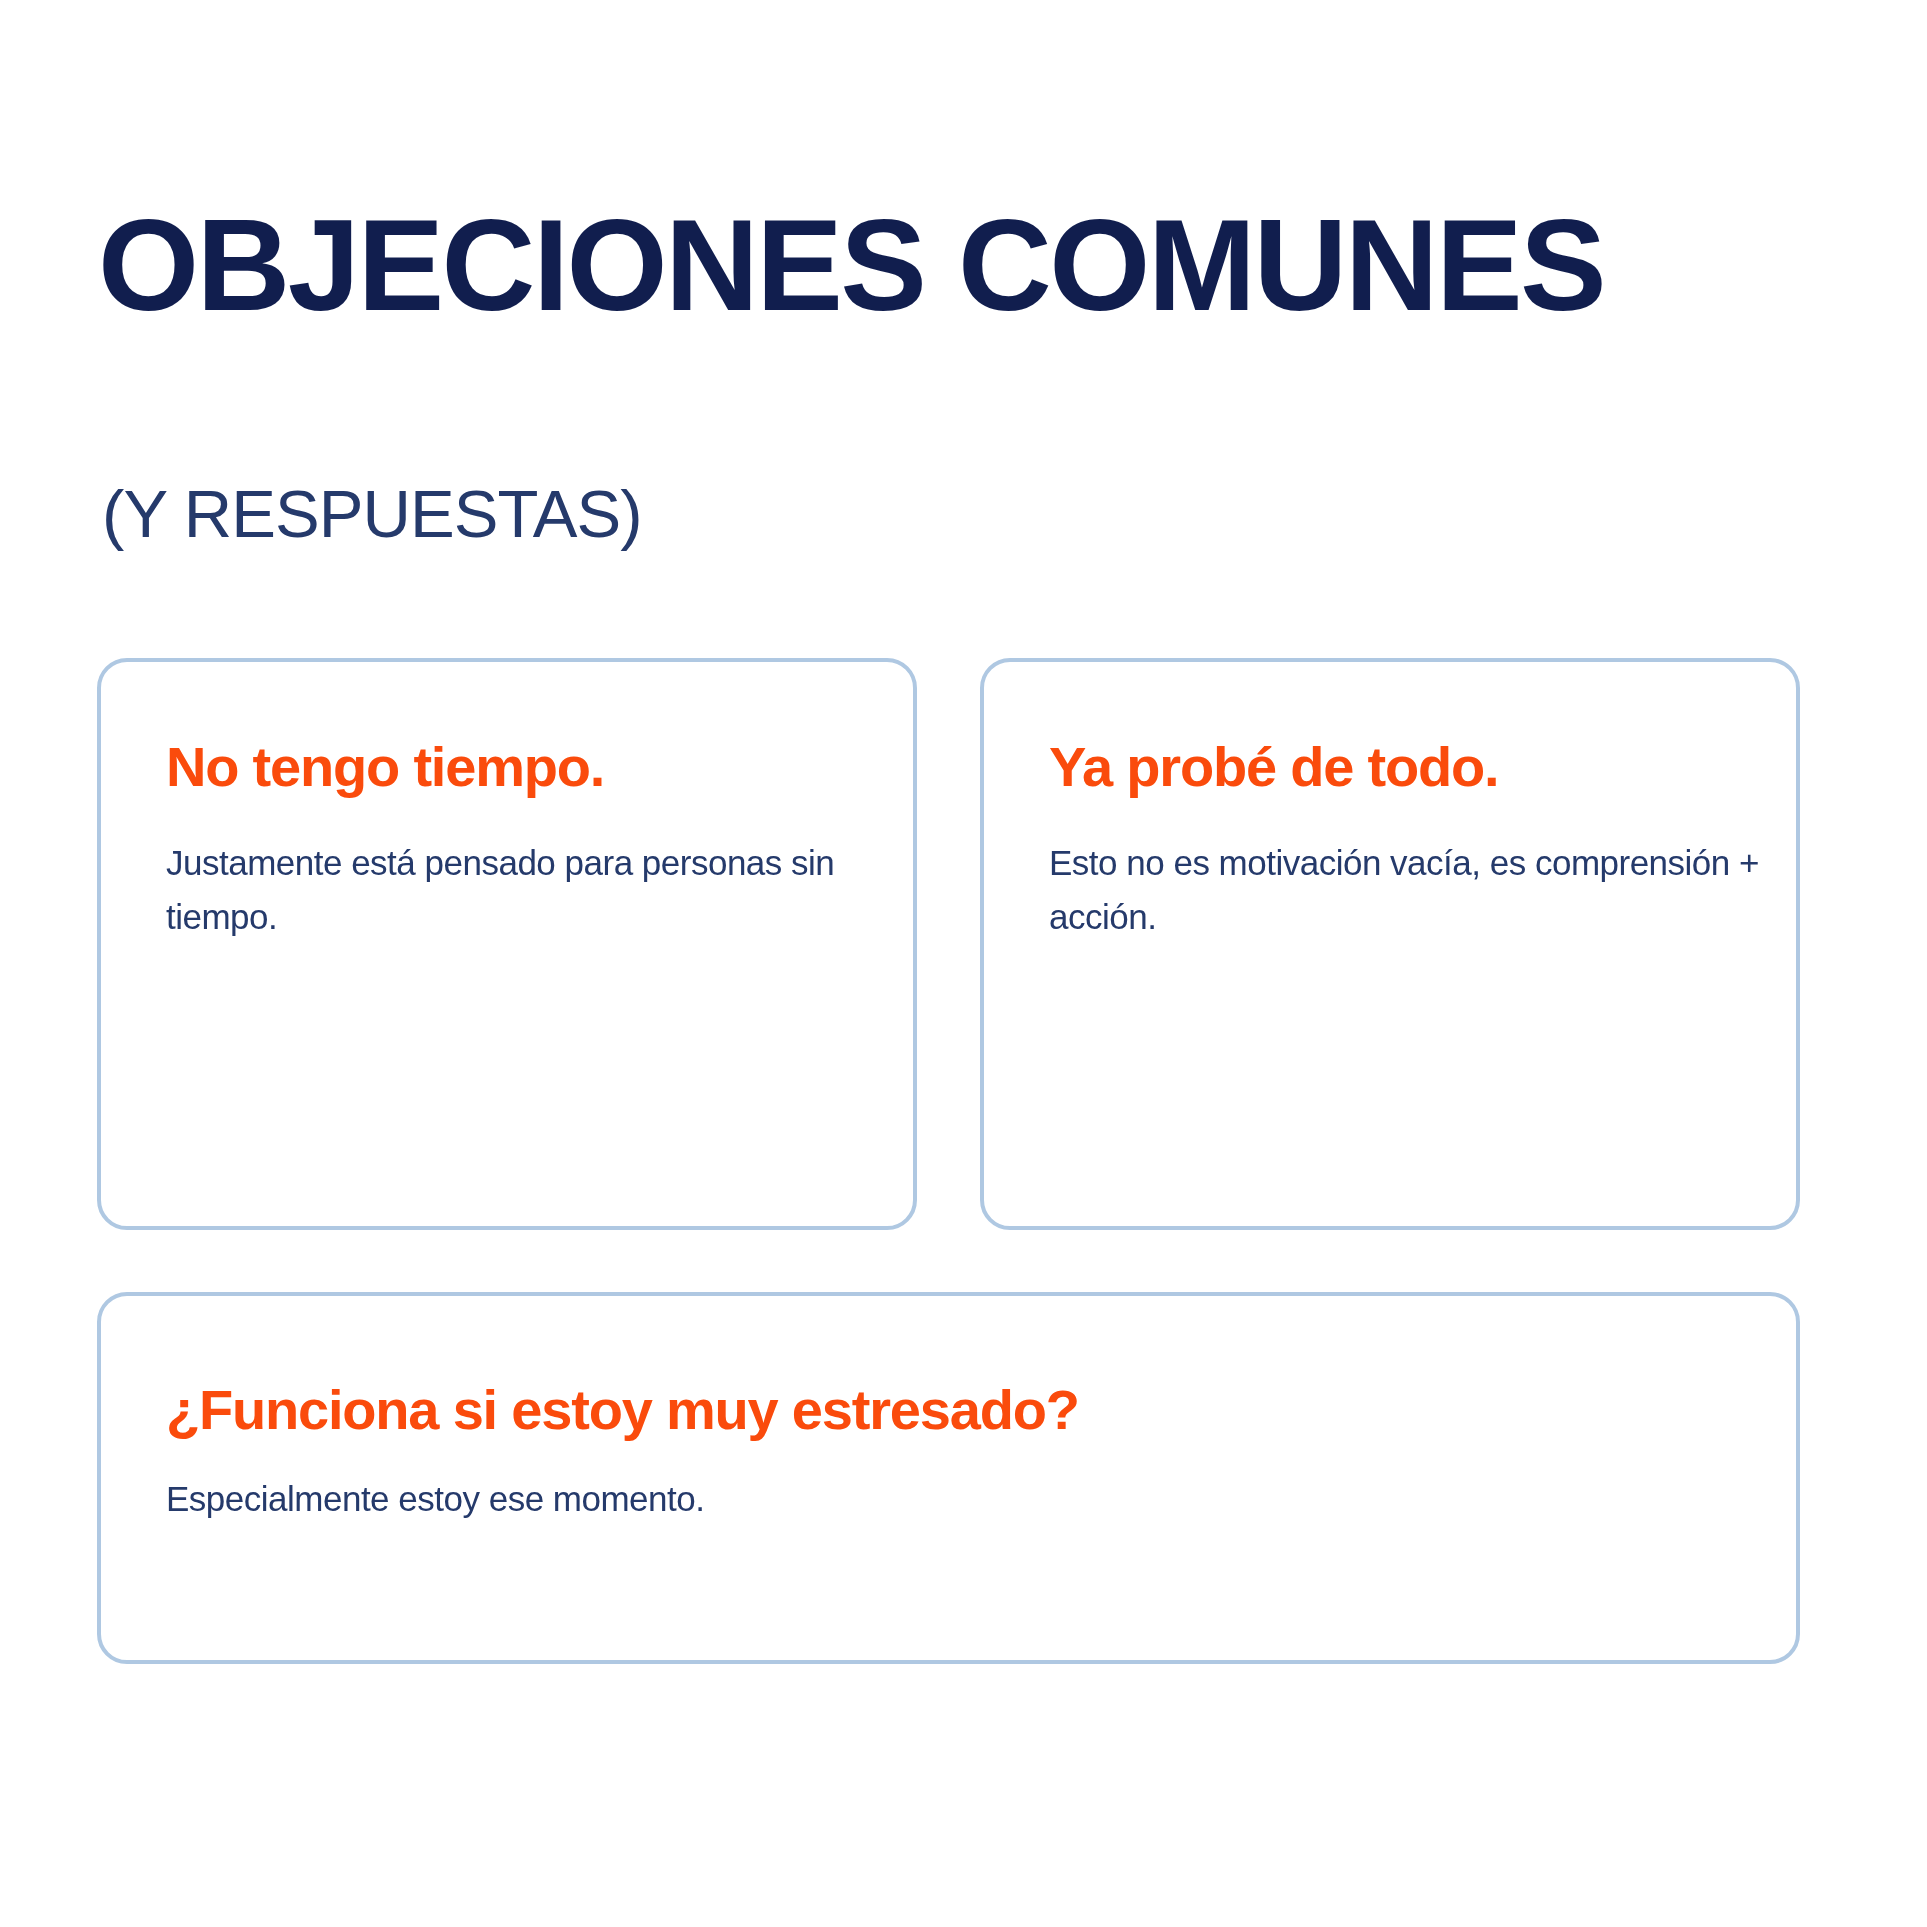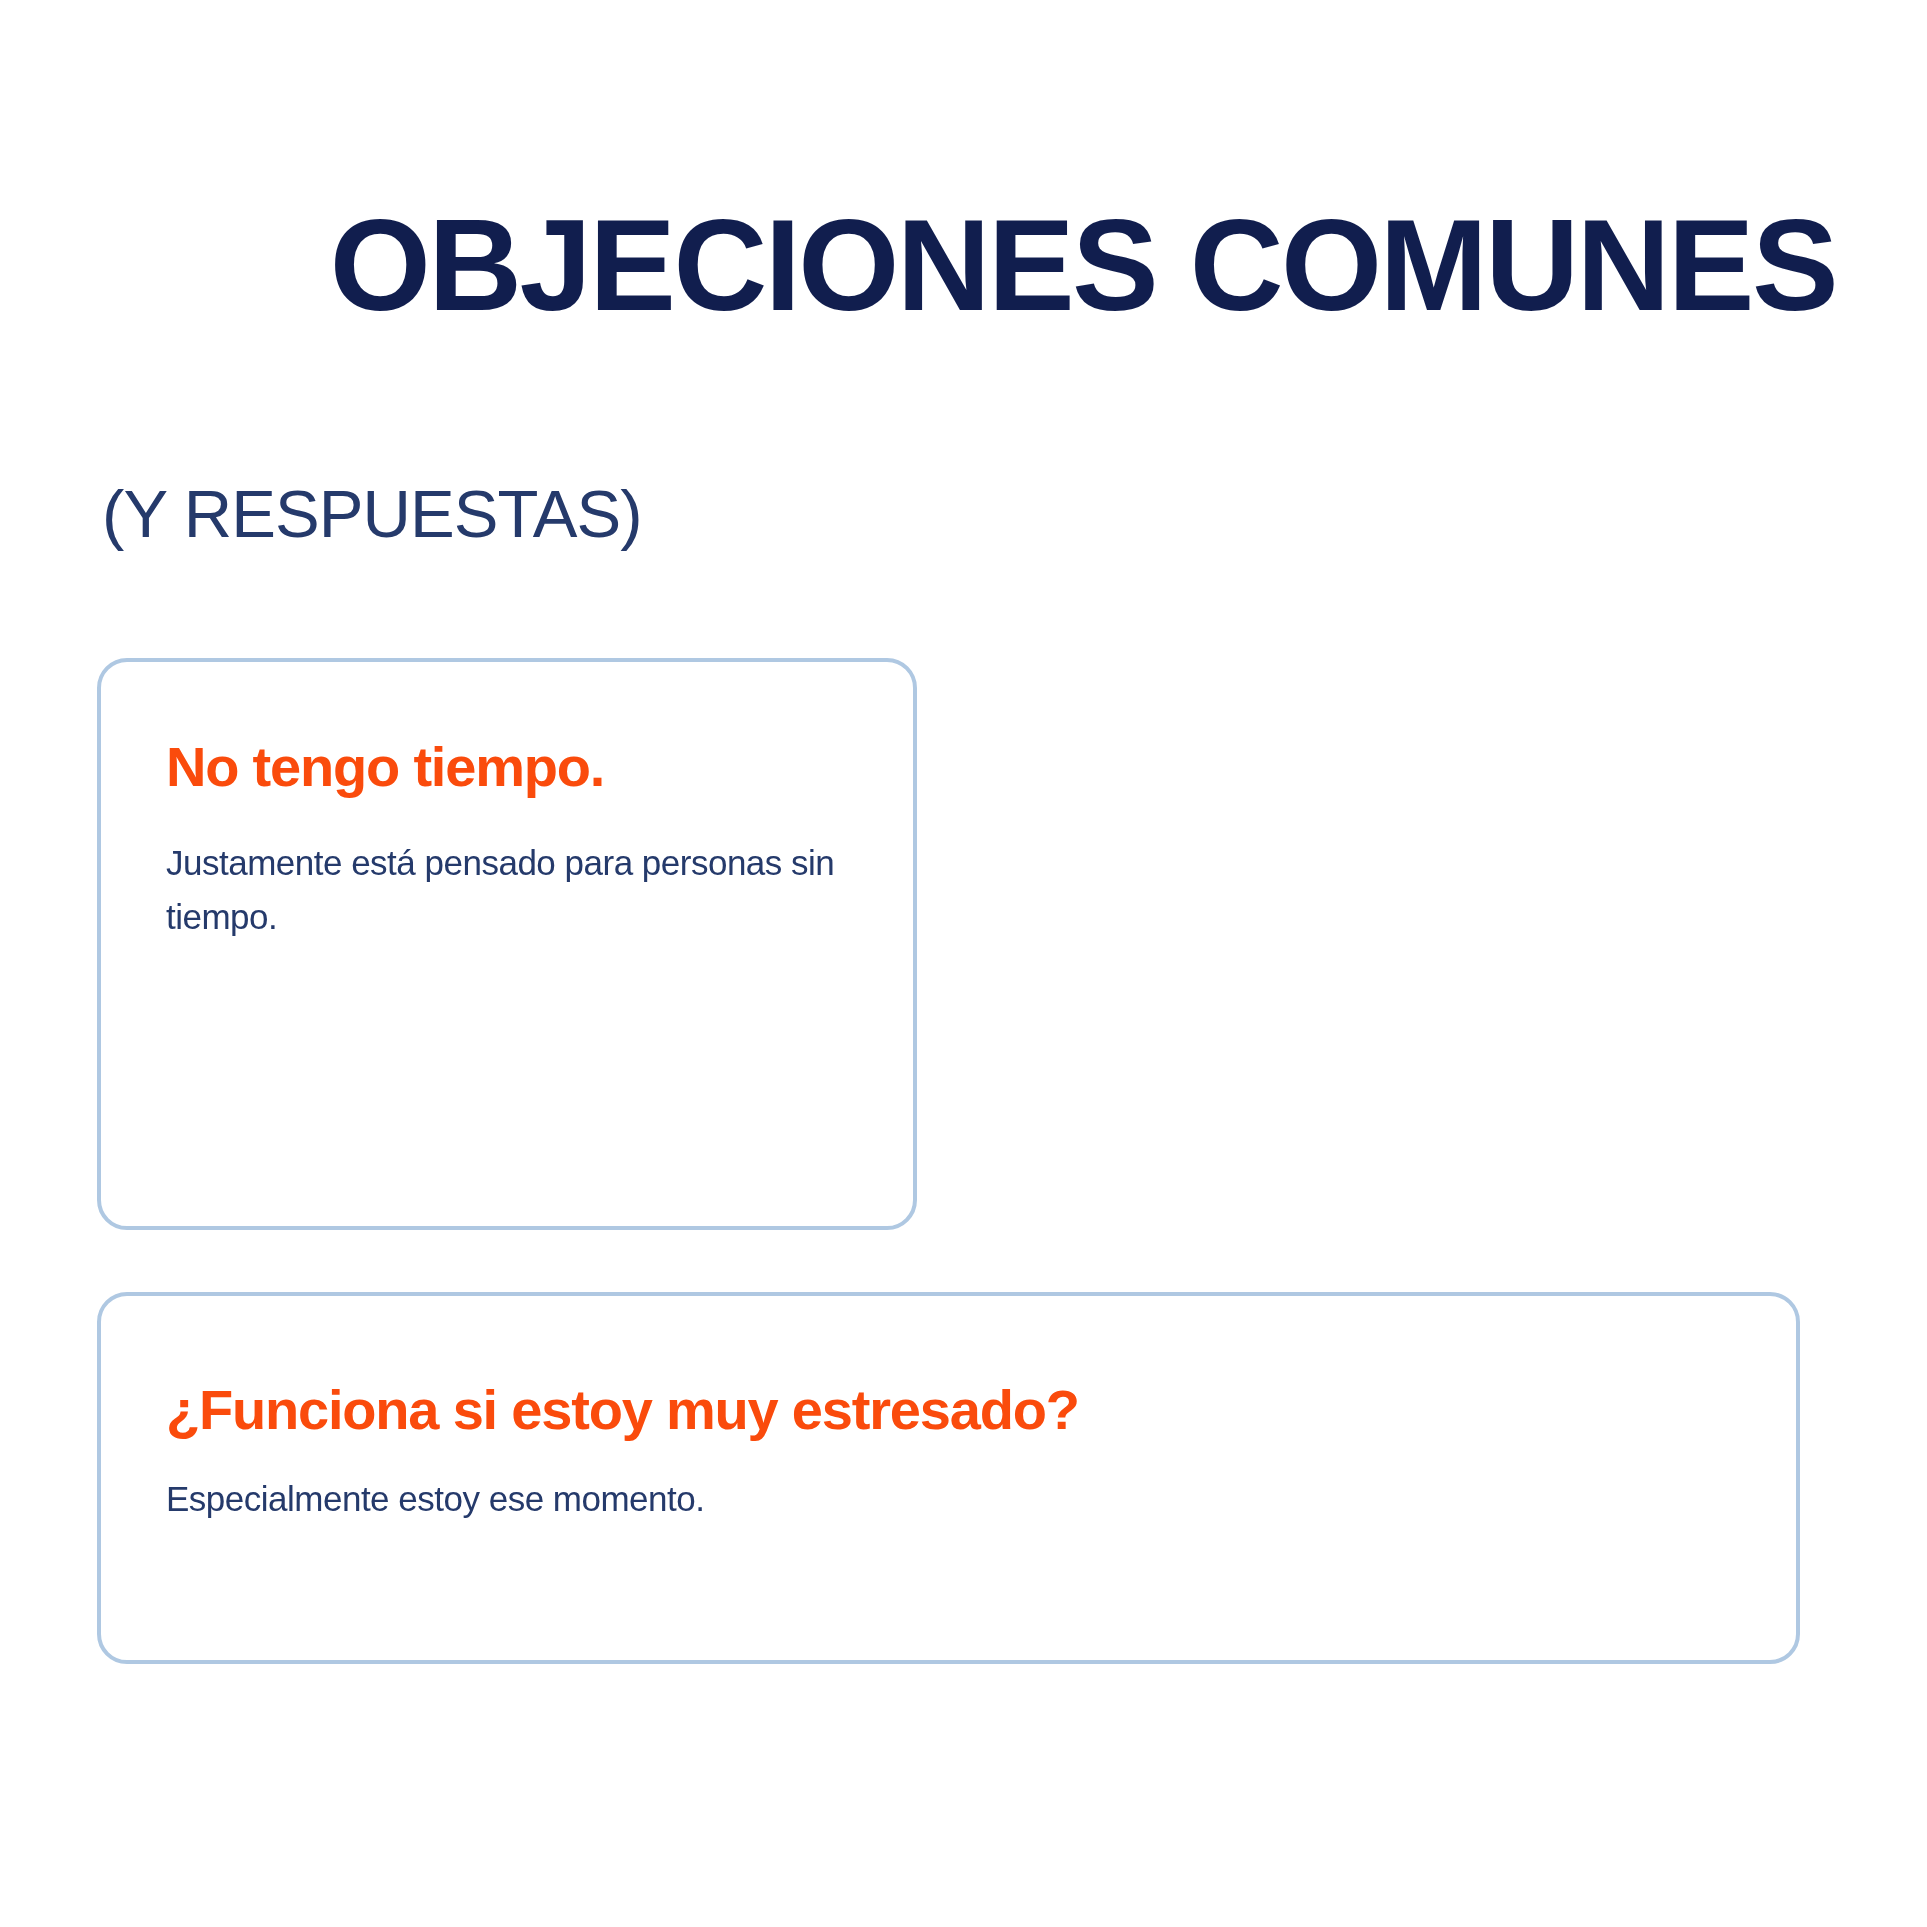--- a/index.html
+++ b/index.html
@@ -27,21 +27,20 @@
   }
 
   .page-title {
     margin: 0;
     font-size: 130px;
     line-height: 1.0;
     font-weight: 700;
     letter-spacing: -2.6px;
     color: #111E4E;
     white-space: nowrap;
-    text-align: right;
   }
 
   .page-subtitle {
     position: absolute;
     left: 98px;
     top: 476px;
     margin: 4px;
     font-size: 67px;
     line-height: 1.0;
     font-weight: 400;
@@ -124,20 +123,24 @@
 
   <h2 class="page-subtitle">(Y RESPUESTAS)</h2>
 
   <div class="cards-row">
 
     <div class="card card-top">
       <p class="card-heading">No tengo tiempo.</p>
       <p class="card-body">Justamente está pensado para personas sin tiempo.</p>
     </div>
 
+    <div class="card card-top">
+      <p class="card-heading">Ya probé de todo.</p>
+      <p class="card-body">Esto no es motivación vacía, es comprensión + acción.</p>
+    </div>
 
   </div>
 
   <div class="card-wide">
     <p class="card-heading">¿Funciona si estoy muy estresado?</p>
     <p class="card-body">Especialmente estoy ese momento.</p>
   </div>
 
 </div>
 

